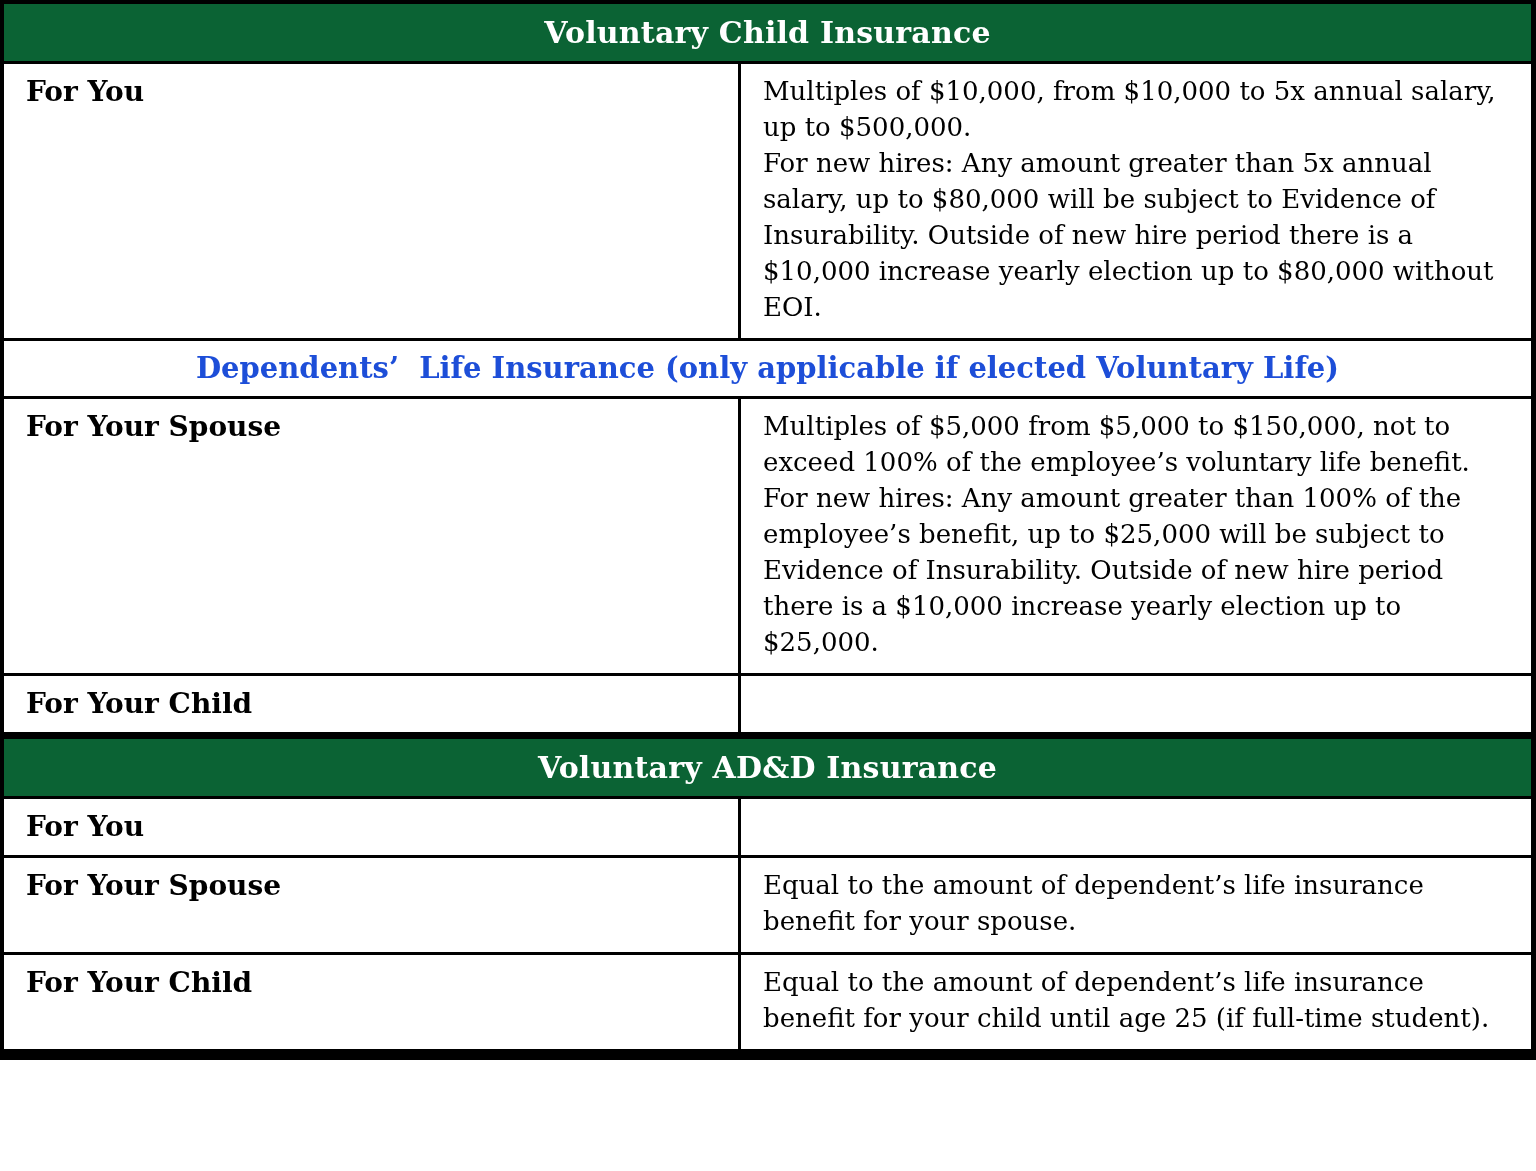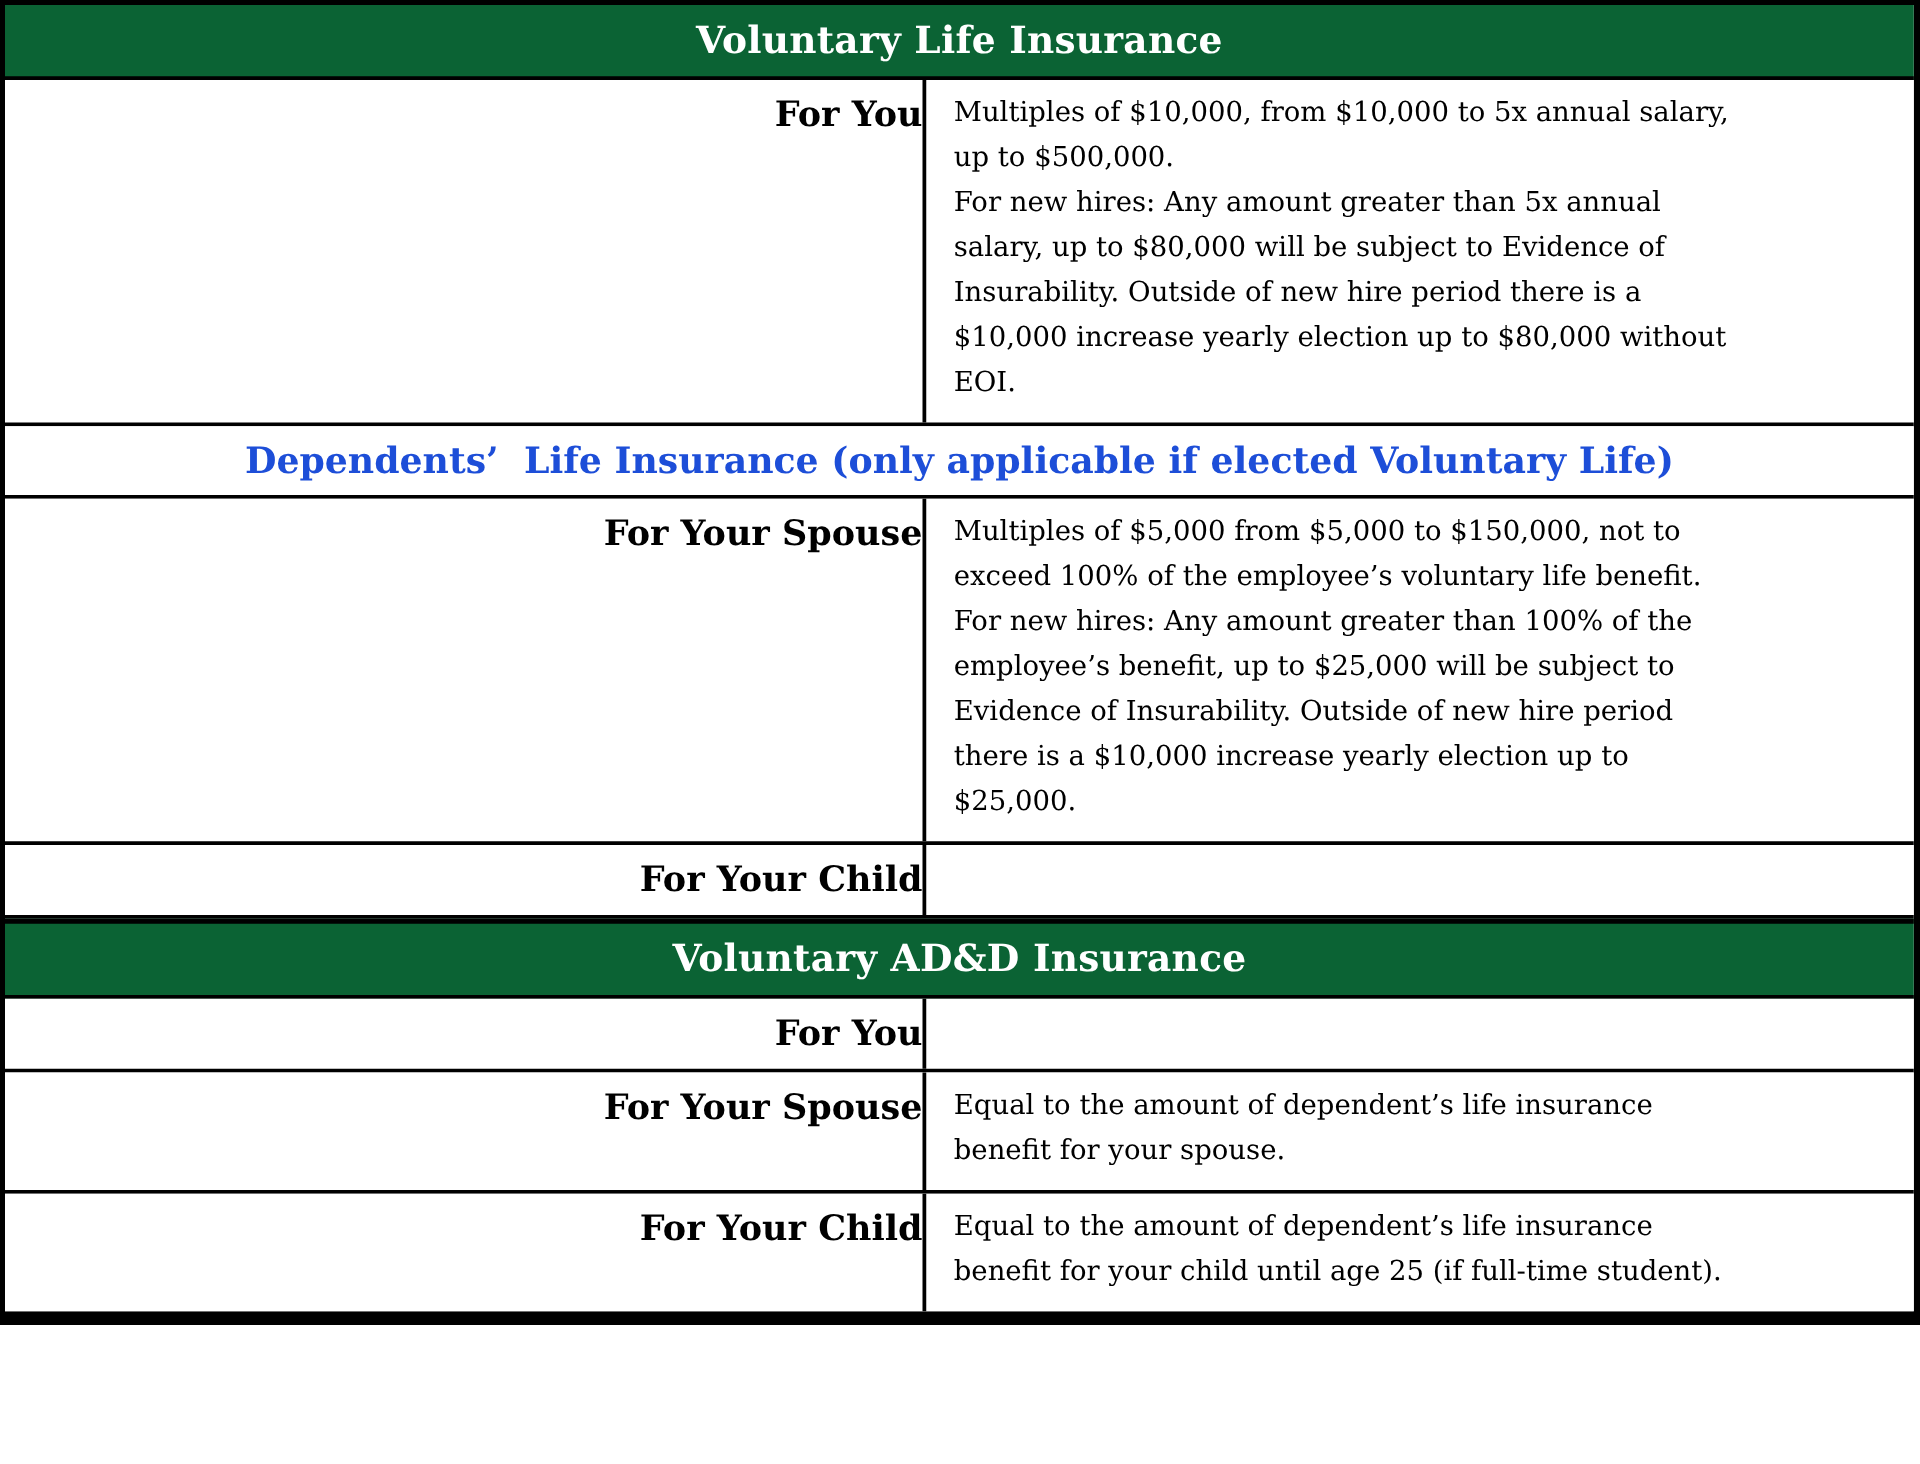--- a/index.html
+++ b/index.html
@@ -52,43 +52,42 @@
   }
   .row.last {
     border-bottom: none;
   }
   .cell-label {
     width: 734px;
     box-sizing: content-box;
     flex: 0 0 734px;
     border-right: 3px solid var(--border, #000);
     padding: 10px 0 10px 0;
-    text-align: right;
   }
   .cell-label .lbl {
     font-weight: bold;
     font-size: 28px;
     padding-left: 22px;
     line-height: 36px;
   }
   .cell-value {
     flex: 1 1 auto;
-    font-size: 22px;
+    font-size: 26px;
     line-height: 36px;
     padding: 9px 10px 13px 22px;
     white-space: pre-line;
   }
 </style>
 </head>
 <body>
 
 <div class="page">
   <div class="tbl">
 
-    <div class="section-band">Voluntary Life Insurance</div>
+    <div class="section-band">Voluntary Child Insurance</div>
 
     <div class="row">
       <div class="cell-label">
         <div class="lbl">For You</div>
       </div>
       <div class="cell-value">Multiples of $10,000, from $10,000 to 5x annual salary,
 up to $500,000.
 For new hires: Any amount greater than 5x annual
 salary, up to $80,000 will be subject to Evidence of
 Insurability. Outside of new hire period there is a

